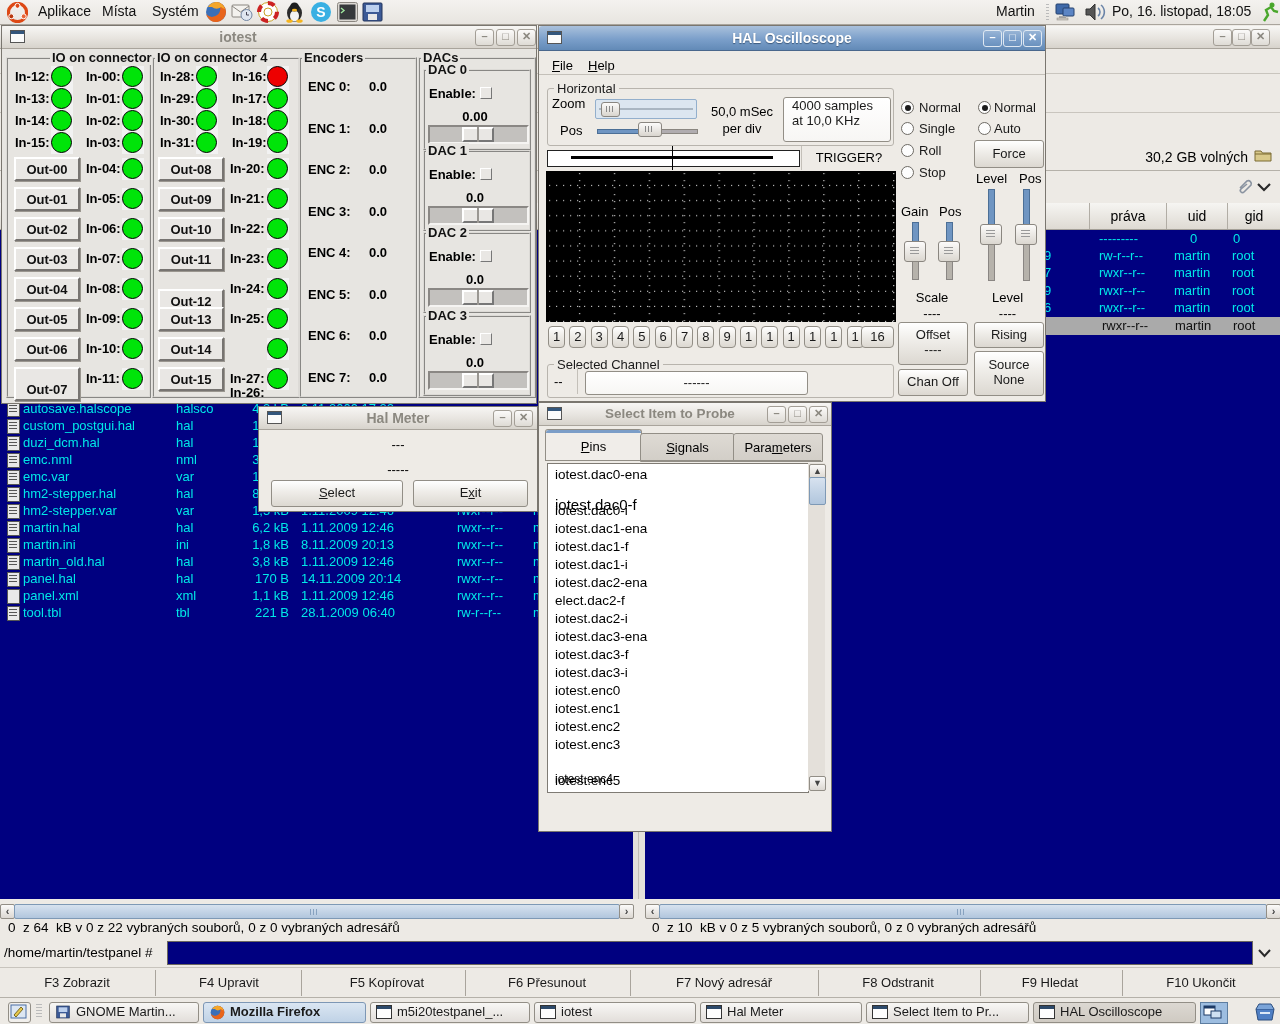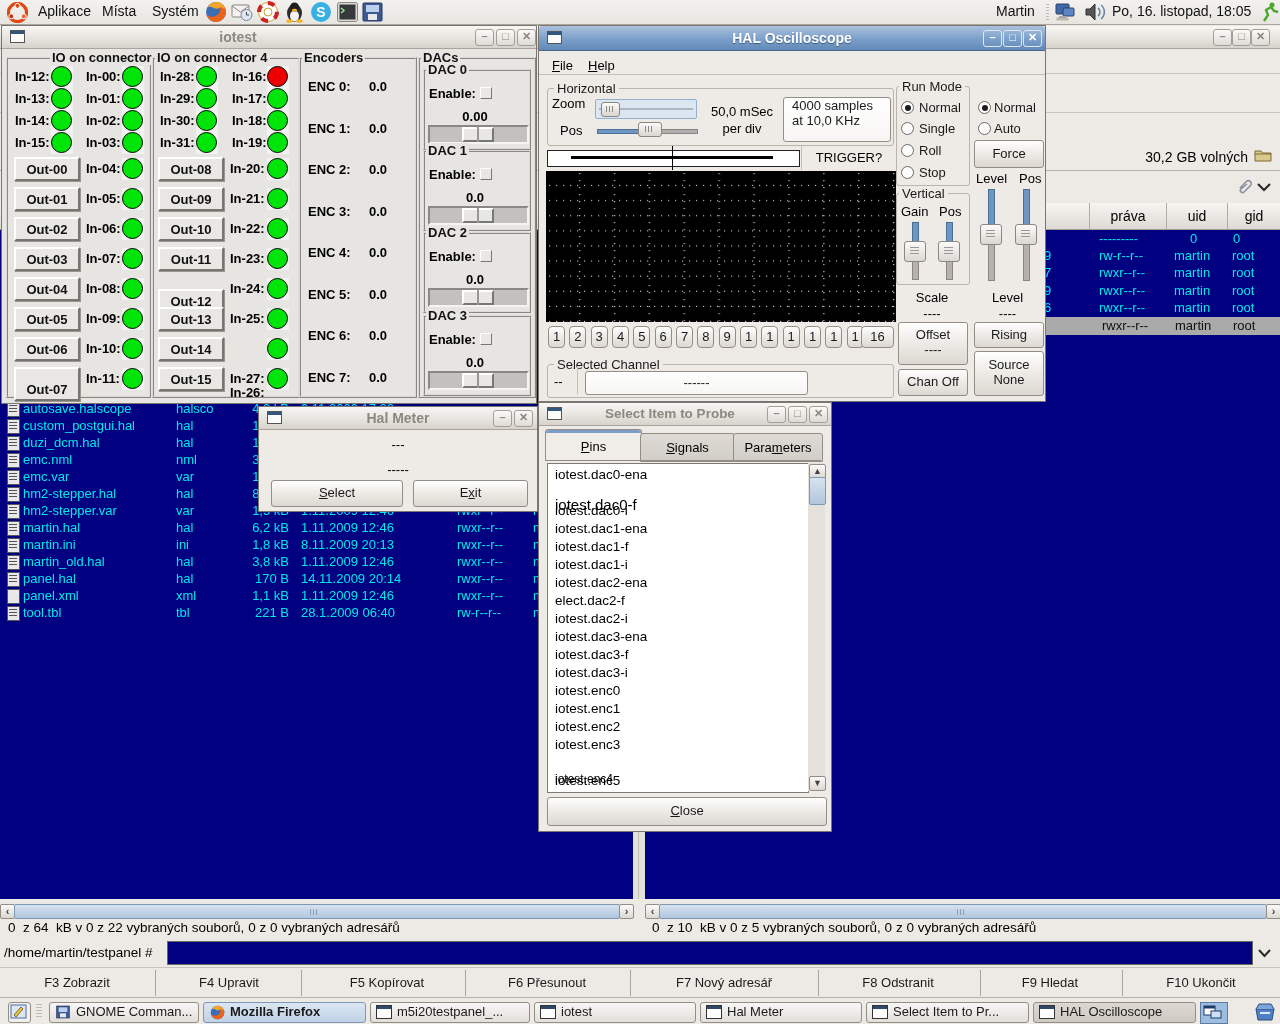--- a/index.html
+++ b/index.html
@@ -482,21 +482,20 @@
       <div class="abs" style="left:7px;top:255px;font-size:13.5px;">iotest.enc2</div>
       <div class="abs" style="left:7px;top:273px;font-size:13.5px;">iotest.enc3</div>
       <div class="abs" style="left:7px;top:308px;font-size:12px;">iotest.enc4</div>
       <div class="abs" style="left:7px;top:309px;font-size:13.5px;">iotest.enc5</div>
     </div>
  <div class="abs" style="left:269px;top:60px;width:17px;height:328px;background:#e4e0da;">
   <div class="sbarrow" style="left:1px;top:1px;width:15px;height:13px;">▲</div>
   <div class="sbthumb" style="left:1px;top:14px;width:15px;height:26px;"></div>
   <div class="sbarrow" style="left:1px;top:313px;width:15px;height:13px;">▼</div>
  </div>
- <div class="gbtn" style="left:8px;top:394px;width:278px;height:27px;line-height:26px;"><span class="u">C</span>lose</div>
 </div>
 
 <div class="win" style="left:538px;top:25px;width:506px;height:375px;">
  <div class="tbar active" style="height:24px;">
       <div class="wicon" style="top:5px;"></div>
   <div class="ttl" style="top:4px;">HAL Oscilloscope</div>
   <div class="wbtn" style="left:444px;top:4px;">–</div>
   <div class="wbtn" style="left:464px;top:4px;">□</div>
   <div class="wbtn" style="left:484px;top:4px;">✕</div>
  </div>
@@ -561,35 +560,29 @@
       <div class="gbtn" style="left:322px;top:300px;width:31px;height:20px;line-height:19px;border-radius:4px;">16</div>
     </div>
 
  <div class="gfr" style="left:8px;top:338px;width:345px;height:32px;">
       <div class="glab">Selected Channel</div>
     </div>
  <div class="abs" style="left:15px;top:348px;">--</div>
  <div class="abs" style="left:38px;top:340px;width:1px;height:28px;background:#c4c0b9;"></div>
  <div class="gbtn" style="left:46px;top:345px;width:221px;height:22px;line-height:21px;background:linear-gradient(#ffffff,#f7f6f4);">------</div>
 
- <div class="gfr" style="left:357px;top:60px;width:72px;height:98px;">
-      <div class="glab" style="left:2px;">Run Mode</div>
-    </div>
  <div class="radio sel" style="left:362px;top:75px;"></div>
     <div class="rlab" style="left:380px;top:74px;">Normal</div>
  <div class="radio" style="left:362px;top:96px;"></div>
     <div class="rlab" style="left:380px;top:95px;">Single</div>
  <div class="radio" style="left:362px;top:118px;"></div>
     <div class="rlab" style="left:380px;top:117px;">Roll</div>
  <div class="radio" style="left:362px;top:140px;"></div>
     <div class="rlab" style="left:380px;top:139px;">Stop</div>
 
- <div class="gfr" style="left:357px;top:167px;width:72px;height:90px;">
-      <div class="glab" style="left:2px;">Vertical</div>
-    </div>
  <div class="abs" style="left:362px;top:178px;">Gain</div>
  <div class="abs" style="left:400px;top:178px;">Pos</div>
  <div class="vsl" style="left:362px;top:196px;height:56px;">
       <div class="tr"></div>
       <div class="fill" style="top:0;height:19px;"></div>
       <div class="hd" style="top:19px;"></div>
     </div>
  <div class="vsl" style="left:396px;top:196px;height:56px;">
       <div class="tr"></div>
       <div class="fill" style="top:0;height:19px;"></div>
@@ -705,21 +698,21 @@
    <path d="M4 11 L11 3 l2 2 L6 13 z" fill="#e8c84a" stroke="#7a6a22"></path>
   </svg>
  </div>
  <div class="abs" style="left:36px;top:6px;width:6px;height:15px;background:repeating-linear-gradient(#bbb 0 1px,transparent 1px 3px);"></div>
  <div class="task" style="left:49px;width:148px;">
    <svg width="14" height="14" viewBox="0 0 21 20" style="position:absolute;left:6px;top:2px;">
         <rect x="1" y="1" width="19" height="18" fill="#3c5a96" stroke="#23355c"></rect>
         <rect x="4" y="3" width="13" height="7" fill="#bcd0ee"></rect>
         <rect x="6" y="12" width="9" height="6" fill="#e8e8e8"></rect>
       </svg>
-   <div class="tt">GNOME Comman...</div>
+   <div class="tt">GNOME Martin...</div>
  </div>
  <div class="task" style="left:203px;width:161px;background:linear-gradient(#dbe6f2,#bfd2e6);border-color:#7d97b5;">
    <svg width="15" height="15" viewBox="0 0 22 22" style="position:absolute;left:6px;top:2px;">
         <circle cx="11" cy="11" r="10" fill="#3a6fb8"></circle>
         <path d="M11 1 a10 10 0 1 1 -9.8 12 a8 8 0 0 0 14 -6 l-2 -1 a6 6 0 0 0 -4 -4 z" fill="#e8641b"></path>
         <path d="M3 6 a10 9 0 0 1 8 -5 a10 10 0 0 1 9 7 a8 8 0 0 1 -4 -2 a7 7 0 0 1 -9 0 z" fill="#f4a62a"></path>
       </svg>
    <div class="tt" style="font-weight:bold;">Mozilla Firefox</div>
  </div>
  <div class="task" style="left:370px;width:158px;">

